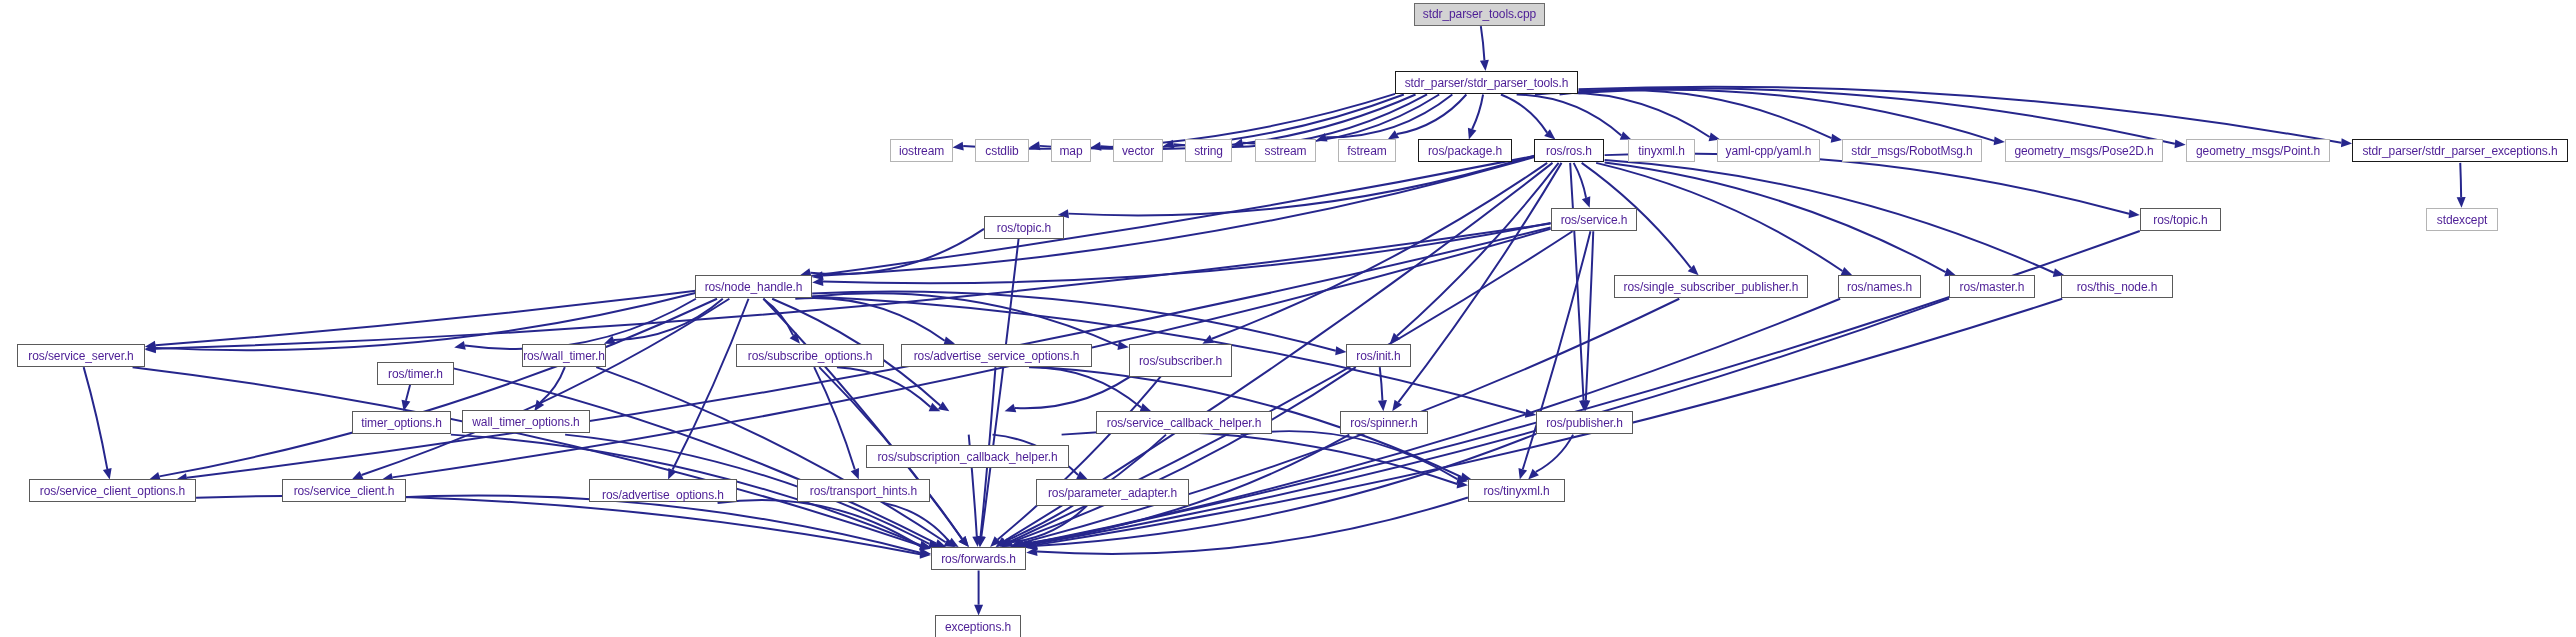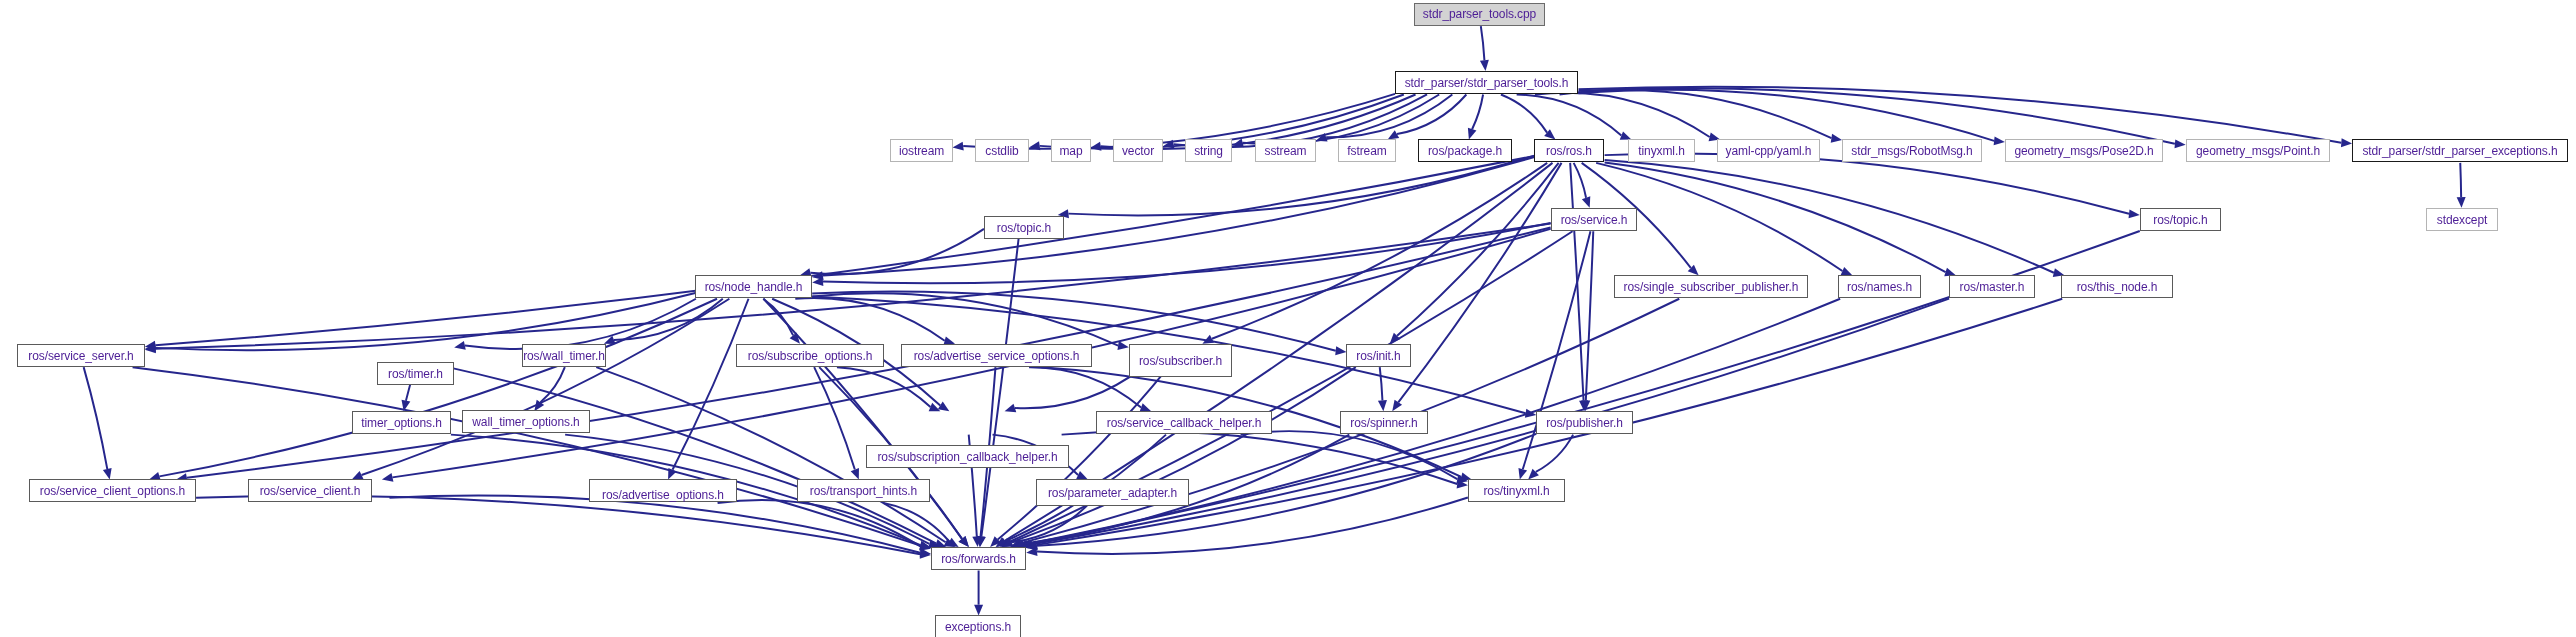--- a/index.html
+++ b/index.html
@@ -369,21 +369,21 @@
       </div>
       <div class="node-box kind-normal" style="left: 1340px; top: 411px; width: 88px; height: 23.4px;">
         <span class="node-label">ros/spinner.h</span>
       </div>
       <div class="node-box kind-normal" style="left: 1536px; top: 411px; width: 97px; height: 23.4px;">
         <span class="node-label">ros/publisher.h</span>
       </div>
       <div class="node-box kind-normal" style="left: 29px; top: 479px; width: 167px; height: 23.4px;">
         <span class="node-label">ros/service_client_options.h</span>
       </div>
-      <div class="node-box kind-normal" style="left: 248px; top: 479px; width: 124px; height: 23.4px;">
+      <div class="node-box kind-normal" style="left: 282px; top: 479px; width: 124px; height: 23.4px;">
         <span class="node-label">ros/service_client.h</span>
       </div>
       <div class="node-box kind-normal" style="left: 589px; top: 479px; width: 148px; height: 23.4px; align-items: flex-end;">
         <span class="node-label">ros/advertise_options.h</span>
       </div>
       <div class="node-box kind-normal" style="left: 797px; top: 479px; width: 133px; height: 23.4px;">
         <span class="node-label">ros/transport_hints.h</span>
       </div>
       <div class="node-box kind-normal" style="left: 1036px; top: 479px; width: 153px; height: 27px;">
         <span class="node-label">ros/parameter_adapter.h</span>

